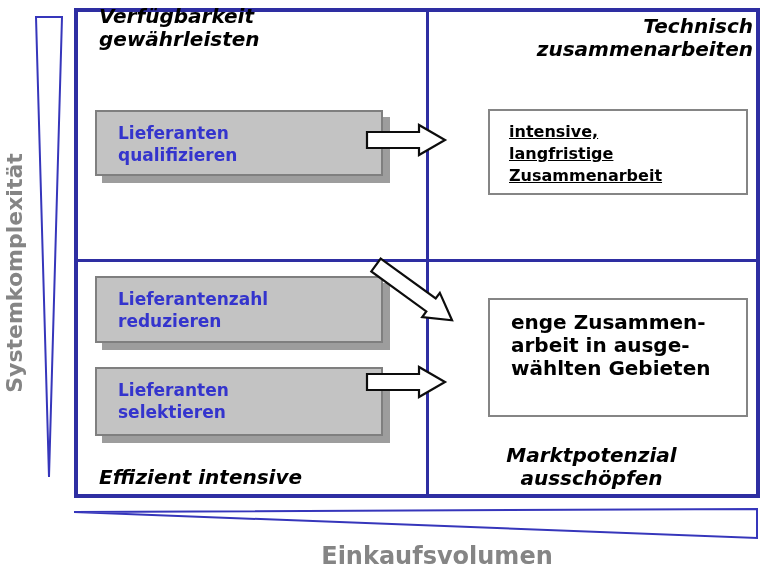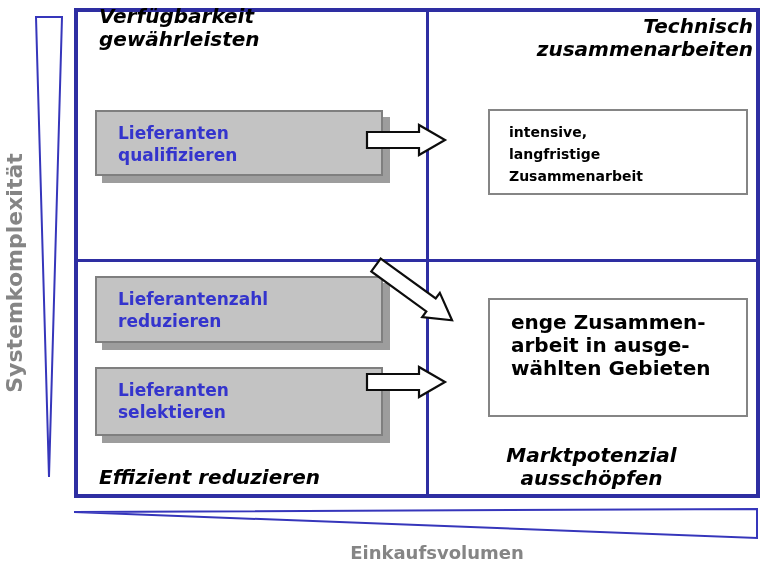--- a/index.html
+++ b/index.html
@@ -41,60 +41,60 @@
     padding:10px 16px 0 21px;white-space:pre-line;
   }
   .ab-1{top:110px;height:66px;}
   .ab-2{top:231px;height:67px;margin-top:45px;}
   .ab-3{top:367px;height:69px;}
   .result-box{
     position:absolute;z-index:4;left:488px;width:260px;box-sizing:border-box;
     background:#ffffff;border:2px solid var(--result-border-gray);
     color:#000;font-weight:bold;white-space:pre-line;
   }
-  .rb-1{top:109px;height:86px;font-size:14px;line-height:22px;padding:10px 0 0 19px;}
+  .rb-1{top:109px;height:86px;font-size:16px;line-height:22px;padding:10px 0 0 19px;text-decoration:underline;}
   .rb-2{top:298px;height:119px;font-size:20px;line-height:23px;padding:11px 0 0 21px;}
   .arrow-svg{position:absolute;z-index:5;overflow:visible;}
   .arrow-svg polygon{fill:#ffffff;stroke:var(--arrow-stroke);stroke-width:2.2;stroke-linejoin:miter;}
   .a-1{left:366px;top:123px;}
   .a-3{left:366px;top:365px;}
   .a-2{left:364px;top:245px;}
   .wedge-svg{position:absolute;z-index:1;overflow:visible;}
   .wedge-svg polygon{fill:#ffffff;stroke:var(--wedge-blue);stroke-width:2;stroke-linejoin:miter;}
   .w-y{left:30px;top:12px;}
   .w-x{left:70px;top:505px;}
   .y-axis-label{
     position:absolute;z-index:3;left:-134px;top:259px;width:300px;height:28px;
     transform:rotate(-90deg);text-align:center;
     color:var(--axis-gray);font-size:22px;font-weight:bold;
   }
   .x-axis-label{
     position:absolute;z-index:3;left:285px;top:542px;width:304px;text-align:center;
-    color:var(--axis-gray);font-size:18px;font-weight:bold;
+    color:var(--axis-gray);font-size:24px;font-weight:bold;
   }
 </style>
 </head>
 <body>
 
 <div class="stage">
 
   <div class="y-axis-label">Systemkomplexität</div>
   <svg class="wedge-svg w-y" width="40" height="470">
     <polygon points="6,5 32,5 19,465"></polygon>
   </svg>
 
   <div class="frame"></div>
   <div class="vdiv"></div>
   <div class="hdiv"></div>
 
   <div class="quad-label ql-tl">Verfügbarkeit
 gewährleisten</div>
   <div class="quad-label ql-tr">Technisch
 zusammenarbeiten</div>
-  <div class="quad-label ql-bl">Effizient reduzieren</div>
+  <div class="quad-label ql-bl">Effizient intensive</div>
   <div class="quad-label ql-br">Marktpotenzial
 ausschöpfen</div>
 
   <div class="action-box ab-1">Lieferanten
 qualifizieren</div>
   <div class="action-box ab-2">Lieferantenzahl
 reduzieren</div>
   <div class="action-box ab-3">Lieferanten
 selektieren</div>
 

